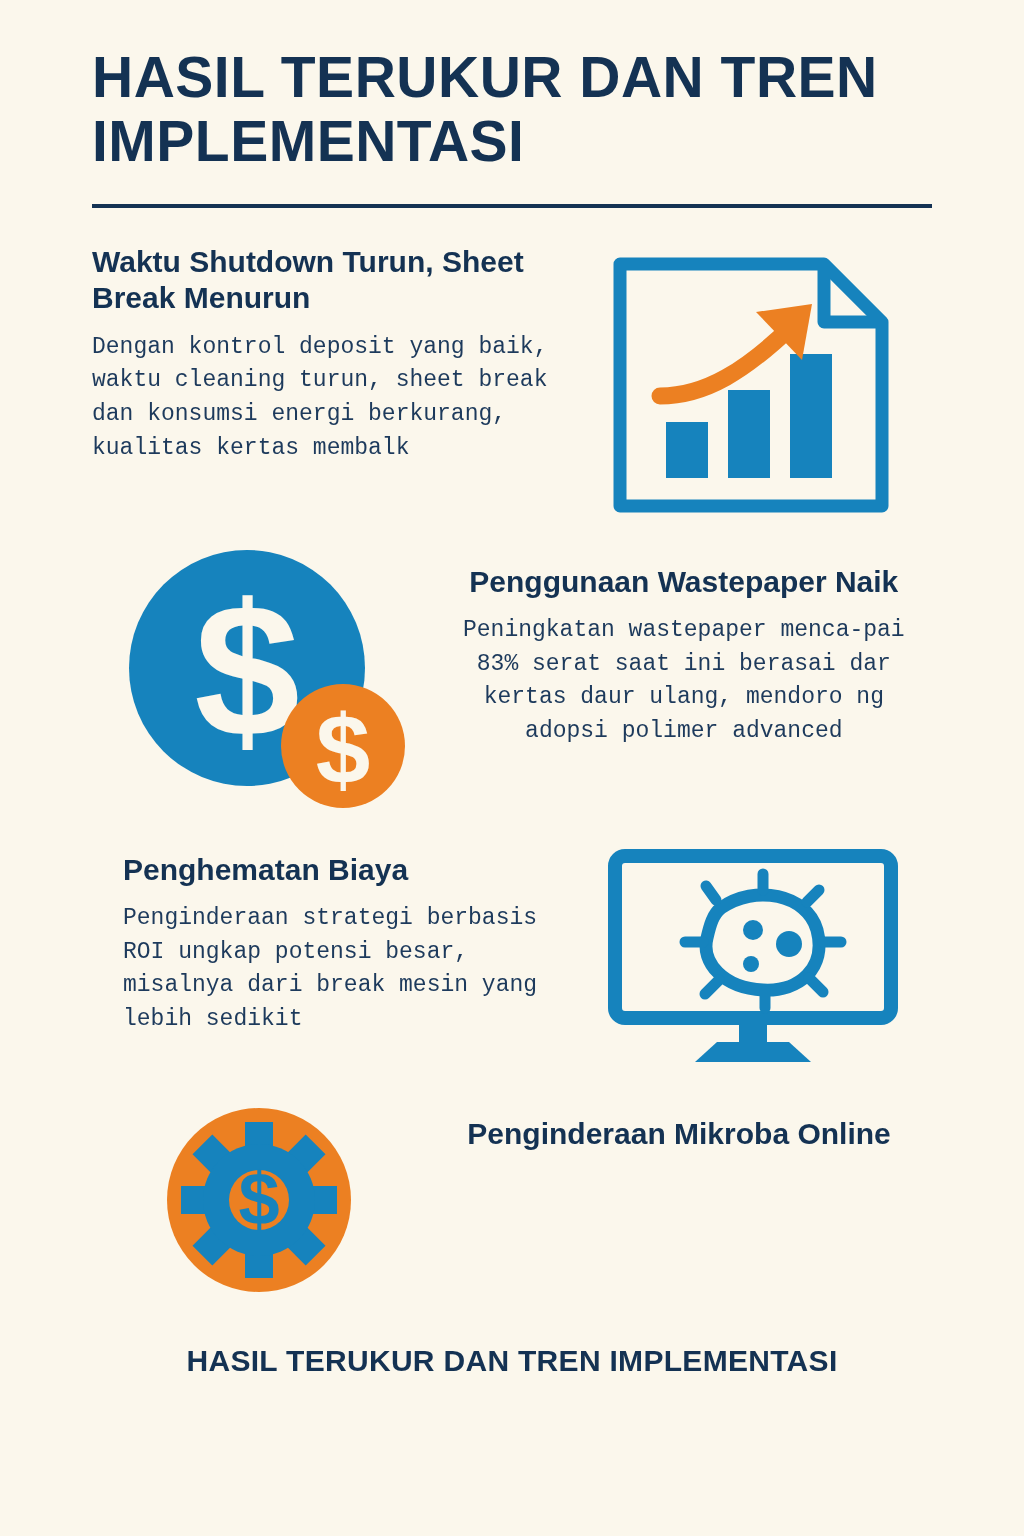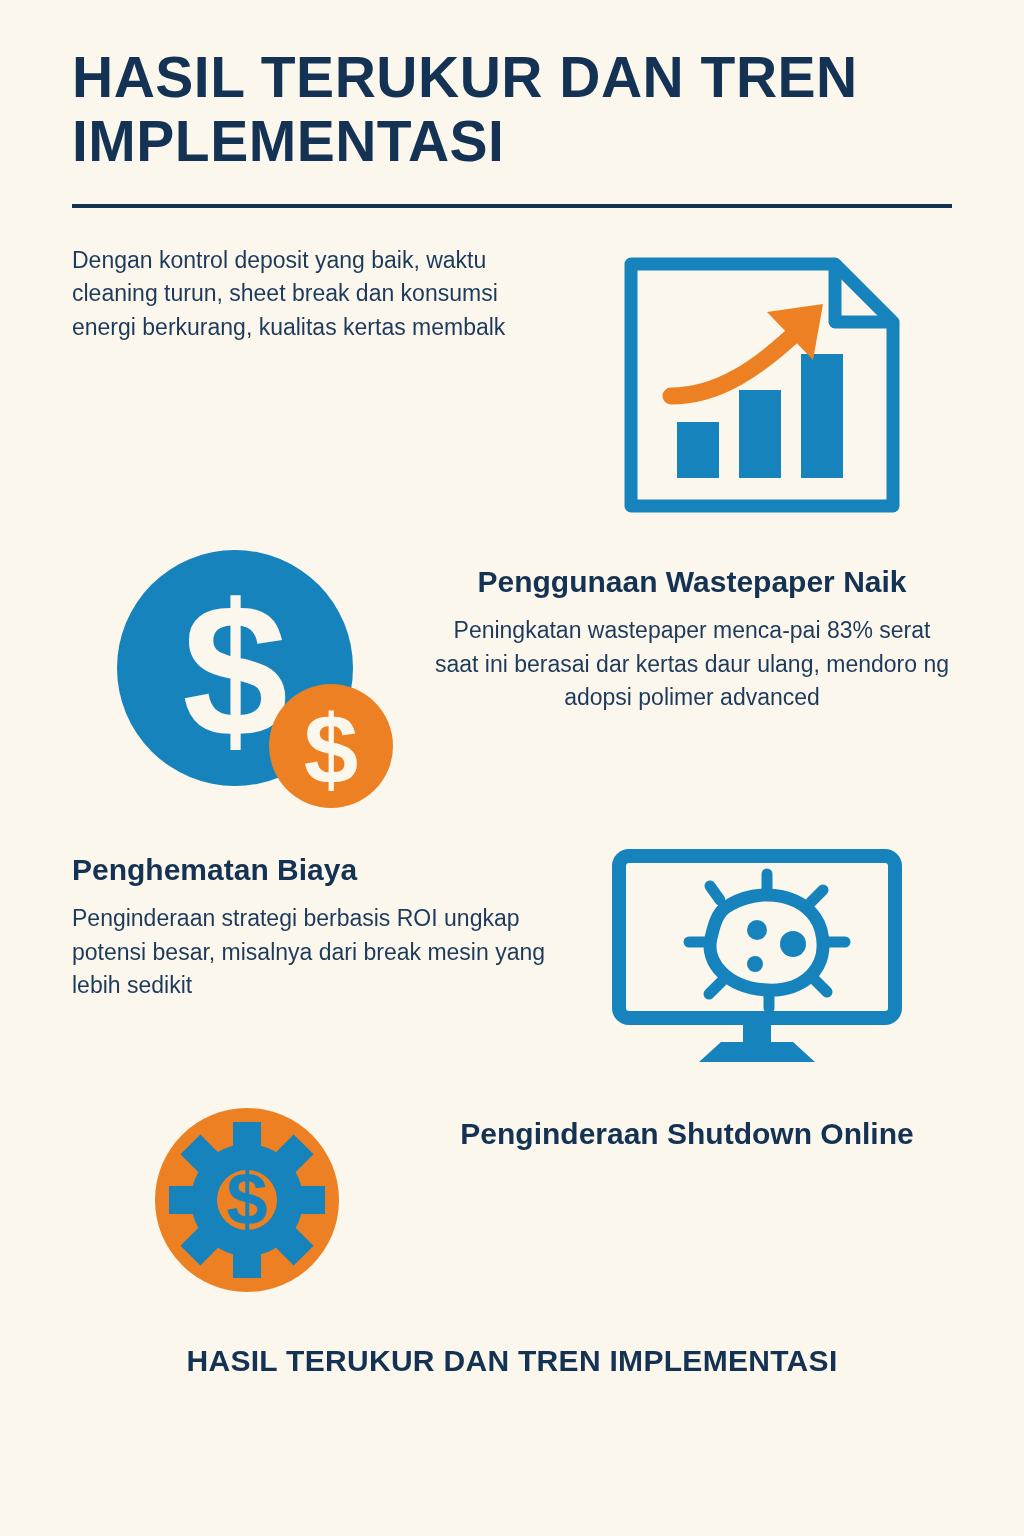--- a/index.html
+++ b/index.html
@@ -12,21 +12,21 @@
     background: #fbf7ec;
     font-family: "Liberation Sans", sans-serif;
     color: #13355c;
     overflow: hidden;
   }
   .page {
     position: relative;
     width: 1024px;
     height: 1194px;
     box-sizing: border-box;
-    padding: 0 72px;
+    padding: 0 92px;
   }
 
   
   .title {
     padding-top: 46px;
     font-size: 57px;
     line-height: 1.12;
     font-weight: bold;
     letter-spacing: 0.5px;
     color: #143253;
@@ -58,35 +58,36 @@
     font-weight: bold;
     line-height: 1.22;
     color: #143253;
     margin: 0 0 14px 0;
   }
   .sec-body {
     font-size: 23px;
     line-height: 1.46;
     color: #1d3a5c;
     margin: 0;
+    font-family: Liberation Mono, monospace;
   }
   .right-align { text-align: center; }
 
   
   .row1 { margin-top: 36px; }
   .row1 .text-col { width: 500px; padding-right: 20px; }
   .row1 .icon-col { width: 380px; padding-top: 6px; }
 
   
   .row2 { margin-top: 22px; }
   .row2 .icon-col { width: 360px; }
   .row2 .text-col { width: 520px; padding-top: 18px; }
 
   
-  .row3 { margin-top: 26px; }
+  .row3 { margin-top: 26px; margin-left: 31px; }
   .row3 .text-col { width: 490px; padding-top: 6px; }
   .row3 .icon-col { width: 390px; }
 
   
   .row4 { margin-top: 20px; }
   .row4 .icon-col { width: 350px; }
   .row4 .text-col { width: 530px; padding-top: 16px; }
 
   
   .footer {
@@ -102,20 +103,21 @@
 </head>
 <body>
 
 <div class="page">
 
   <div class="title">HASIL TERUKUR DAN TREN IMPLEMENTASI</div>
   <div class="title-rule"></div>
 
   <div class="block row1">
     <div class="text-col">
+      <h2 class="sec-head">Waktu Shutdown Turun, Sheet Break Menurun</h2>
       <p class="sec-body">Dengan kontrol deposit yang baik, waktu cleaning turun, sheet break dan konsumsi energi berkurang, kualitas kertas membalk</p>
     </div>
     <div class="icon-col">
       <span>
         <svg width="290" height="270" viewBox="0 0 290 270" xmlns="http://www.w3.org/2000/svg">
 
           <path d="M14 14 H218 L276 72 V256 H14 Z" fill="none" stroke="#1683bd" stroke-width="13" stroke-linejoin="round"></path>
           <path d="M218 14 V72 H276" fill="none" stroke="#1683bd" stroke-width="13" stroke-linejoin="round"></path>
 
           <rect x="60" y="172" width="42" height="56" fill="#1683bd"></rect>
@@ -195,19 +197,19 @@
             <rect x="40" y="130" width="28" height="30" transform="rotate(45 54 145)"></rect>
             <rect x="132" y="130" width="28" height="30" transform="rotate(-45 146 145)"></rect>
             <circle cx="100" cy="100" r="56"></circle>
           </g>
           <circle cx="100" cy="100" r="30" fill="#ec8022"></circle>
           <text x="100" y="124" font-family="'Liberation Sans', sans-serif" font-size="74" font-weight="bold" fill="#1683bd" text-anchor="middle">$</text>
         </svg>
       </span>
     </div>
     <div class="text-col right-align">
-      <h2 class="sec-head">Penginderaan Shutdown Online</h2>
+      <h2 class="sec-head">Penginderaan Mikroba Online</h2>
     </div>
   </div>
 
   <div class="footer">HASIL TERUKUR DAN TREN IMPLEMENTASI</div>
 
 </div>
 
 </body></html>

